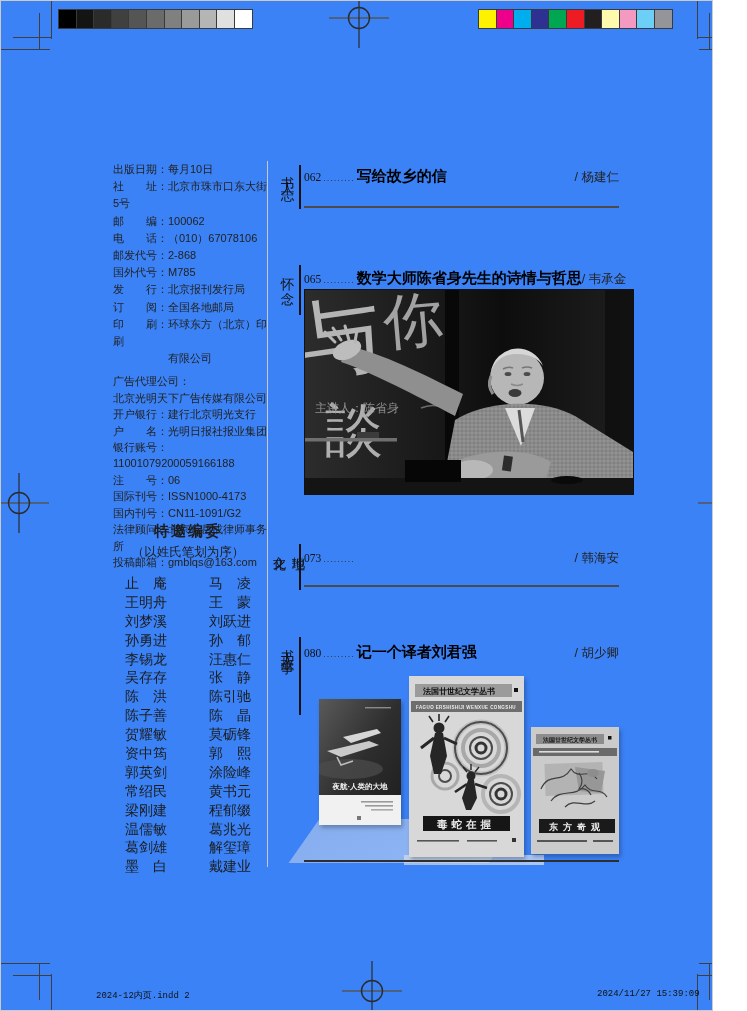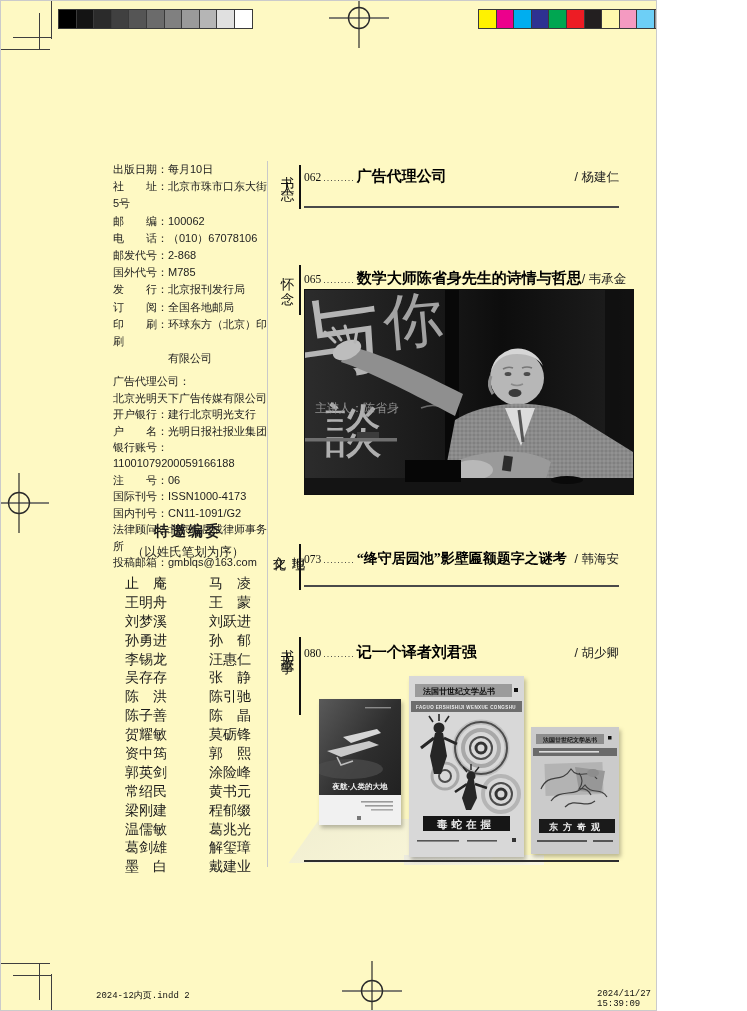--- a/index.html
+++ b/index.html
@@ -1,16 +1,16 @@
 <!DOCTYPE html>
 <html><head>
 <meta charset="utf-8">
 <style>
   html,body{margin:0;padding:0;background:#fff;}
-  #page{position:relative;width:657px;height:1011px;background:#fef9c3;overflow:hidden;
+  #page{position:relative;width:713px;height:1011px;background:#3b82f6;overflow:hidden;
         border:1px solid #cbcbcb;box-sizing:border-box;
         font-family:"Liberation Sans","DejaVu Sans",sans-serif;color:#1c1c1c;}
   
   .cropline{position:absolute;background:#3f3f3f;}
   .regmark{position:absolute;width:60px;height:60px;}
   .swatchbar{position:absolute;top:8px;height:20px;display:flex;}
   .swatch{width:18.6px;height:20px;border:1px solid #3a3a3a;margin-left:-1px;box-sizing:border-box;}
   
   #masthead{position:absolute;left:112px;top:160px;width:158px;font-size:11px;line-height:17.2px;color:#222;}
   #masthead .m2{line-height:16.4px;margin-top:6px;}
@@ -215,21 +215,21 @@
     </div>
   </div>
 
   <div id="coldiv"></div>
 
   <div class="vlabel" style="left:277px;top:164px;">书人志</div>
   <div class="secbar" style="left:298px;top:164px;height:44px;"></div>
   <div class="trow" style="left:303px;top:166px;">
     <span class="tpage">062</span>
     <span class="tlead">.........</span>
-    <span class="ttitle">广告代理公司</span>
+    <span class="ttitle">写给故乡的信</span>
     <span class="tauthor">/ 杨建仁</span>
   </div>
   <div class="trule" style="top:205px;"></div>
 
   <div class="vlabel" style="left:277px;top:266px;letter-spacing:14px;">怀念</div>
   <div class="secbar" style="left:298px;top:264px;height:50px;"></div>
   <div class="trow" style="left:303px;top:268px;">
     <span class="tpage">065</span>
     <span class="tlead">.........</span>
     <span class="ttitle">数学大师陈省身先生的诗情与哲思</span>
@@ -289,21 +289,20 @@
   </div>
 
   <div style="position:absolute;left:269px;top:545px;display:flex;gap:1px;">
     <span class="vlabel" style="position:static;letter-spacing:2px;font-size:13px;">文化</span>
     <span class="vlabel" style="position:static;letter-spacing:2px;font-size:13px;">地理</span>
   </div>
   <div class="secbar" style="left:298px;top:543px;height:46px;"></div>
   <div class="trow" style="left:303px;top:549px;">
     <span class="tpage">073</span>
     <span class="tlead">.........</span>
-    <span class="ttitle" style="font-size:14px;">“绛守居园池”影壁匾额题字之谜考</span>
     <span class="tauthor">/ 韩海安</span>
   </div>
   <div class="trule" style="top:584px;"></div>
 
   <div class="vlabel" style="left:277px;top:637px;letter-spacing:4px;">书人故事</div>
   <div class="secbar" style="left:298px;top:636px;height:78px;"></div>
   <div class="trow" style="left:303px;top:642px;">
     <span class="tpage">080</span>
     <span class="tlead">.........</span>
     <span class="ttitle">记一个译者刘君强</span>

